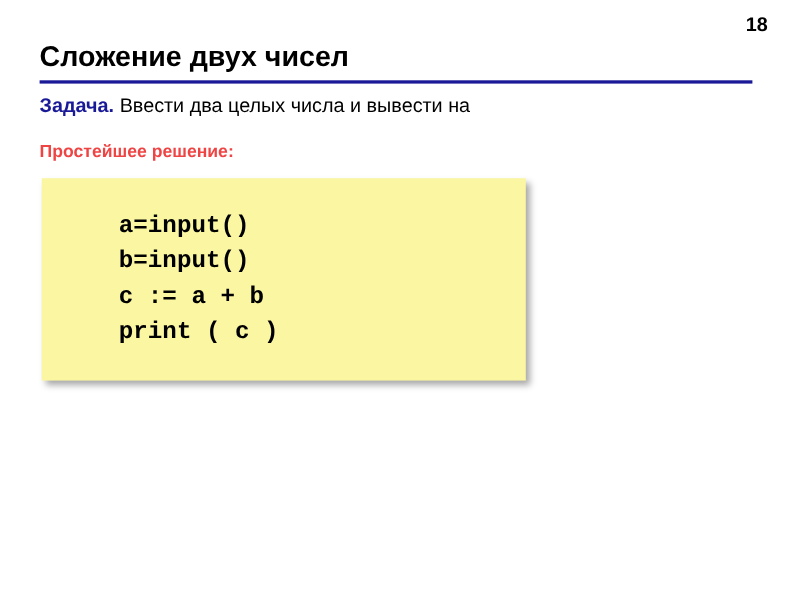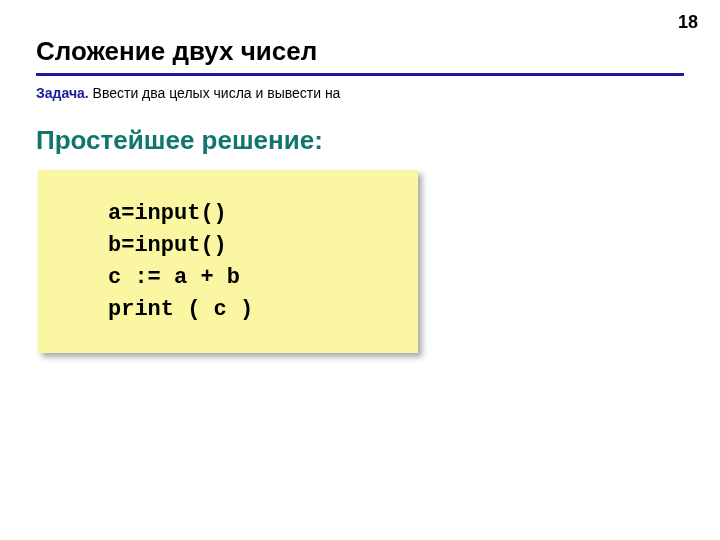--- a/index.html
+++ b/index.html
@@ -30,39 +30,39 @@
   .title {
     font-size: 26px;
     font-weight: bold;
     color: #000;
     padding-bottom: 6px;
     border-bottom: 3px solid #1a1a99;
     margin-top: 6px;
     margin-bottom: 8px;
   }
   .task-block {
-    font-size: 14px;
+    font-size: 18px;
     line-height: 1.35;
     margin-bottom: 22px;
   }
   .task-label {
     color: #1a1a99;
     font-weight: bold;
   }
   .task-text-line2 {
     padding-left: 8px;
   }
   .solution-heading {
-    font-size: 26px;
+    font-size: 16px;
     font-weight: bold;
-    color: #0f766e;
+    color: #ef4444;
     margin-bottom: 14px;
   }
   .code-box {
-    width: 380px;
+    width: 440px;
     background: #faf6a2;
     box-shadow: 4px 4px 6px rgba(0,0,0,0.35);
     padding: 28px 20px 28px 70px;
     box-sizing: border-box;
     margin-left: 2px;
   }
   .code-box pre {
     margin: 0;
     font-family: "Courier New", Courier, monospace;
     font-size: 22px;

